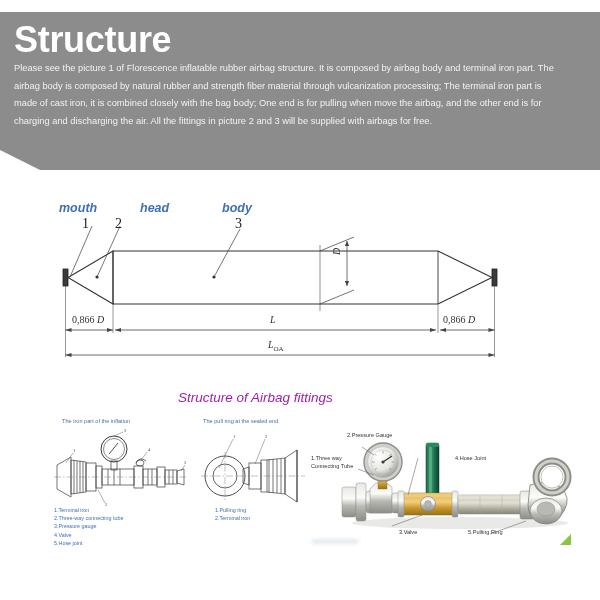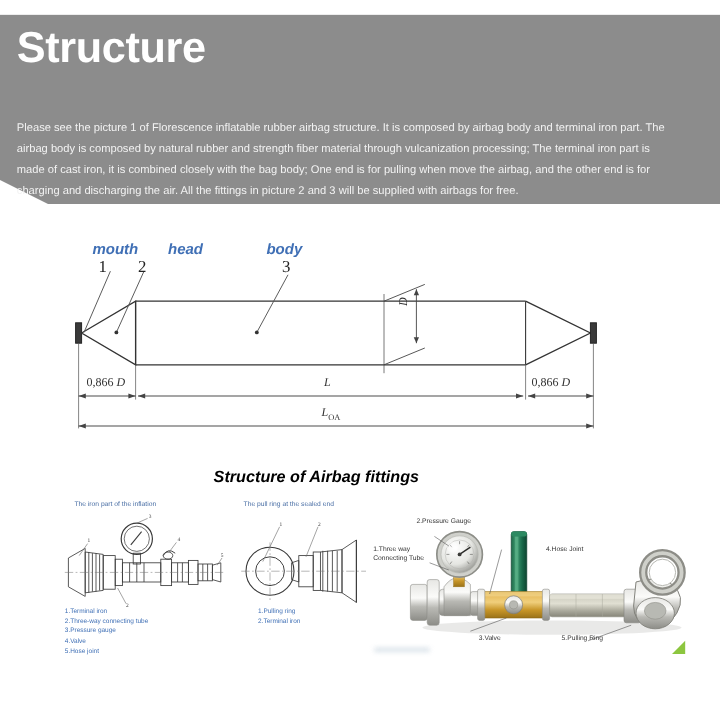--- a/index.html
+++ b/index.html
@@ -38,21 +38,20 @@
   }
   #header-paragraph {
     position: absolute;
     left: 14px;
     top: 60px;
     width: 552px;
     font-size: 9.3px;
     line-height: 17.5px;
     color: #f2f2f2;
     text-align: left;
-    margin-top: 38px;
   }
 
   
   #main-diagram {
     position: absolute;
     left: 0;
     top: 185px;
     width: 600px;
     height: 190px;
   }
@@ -79,23 +78,23 @@
   }
   .dim-text i { font-style: italic; }
   .dim-sub { font-size: 7px; vertical-align: sub; }
 
   
   #fittings-title {
     position: absolute;
     left: 178px;
     top: 390px;
     font-size: 13.5px;
-    font-weight: bold;
+    font-weight: normal;
     font-style: italic;
-    color: #000000;
+    color: #a21caf;
     white-space: nowrap;
   }
   .panel { position: absolute; }
   .panel-caption {
     position: absolute;
     font-size: 5.6px;
     color: #4a6fa5;
     white-space: nowrap;
   }
   .legend {
@@ -198,21 +197,21 @@
     </g>
 
     <g stroke="#444" stroke-width="0.8" fill="#444">
       <line x1="65.5" y1="170" x2="494.5" y2="170"></line>
       <path d="M 65.5 170 l 6 -2 l 0 4 z" stroke="none"></path>
       <path d="M 494.5 170 l -6 -2 l 0 4 z" stroke="none"></path>
     </g>
   </svg>
 
   
-  <div class="dia-label" style="left:77px; top:16px;">mouth</div>
+  <div class="dia-label" style="left:59px; top:16px;">mouth</div>
   <div class="dia-label" style="left:110px; top:16px;margin-left:30px;">head</div>
   <div class="dia-label" style="left:222px; top:16px;">body</div>
 
   
   <div class="dia-num" style="left:82px; top:31px;">1</div>
   <div class="dia-num" style="left:115px; top:31px;">2</div>
   <div class="dia-num" style="left:235px; top:31px;">3</div>
 
   
   <div class="dim-text" style="left:72px; top:129px;">

